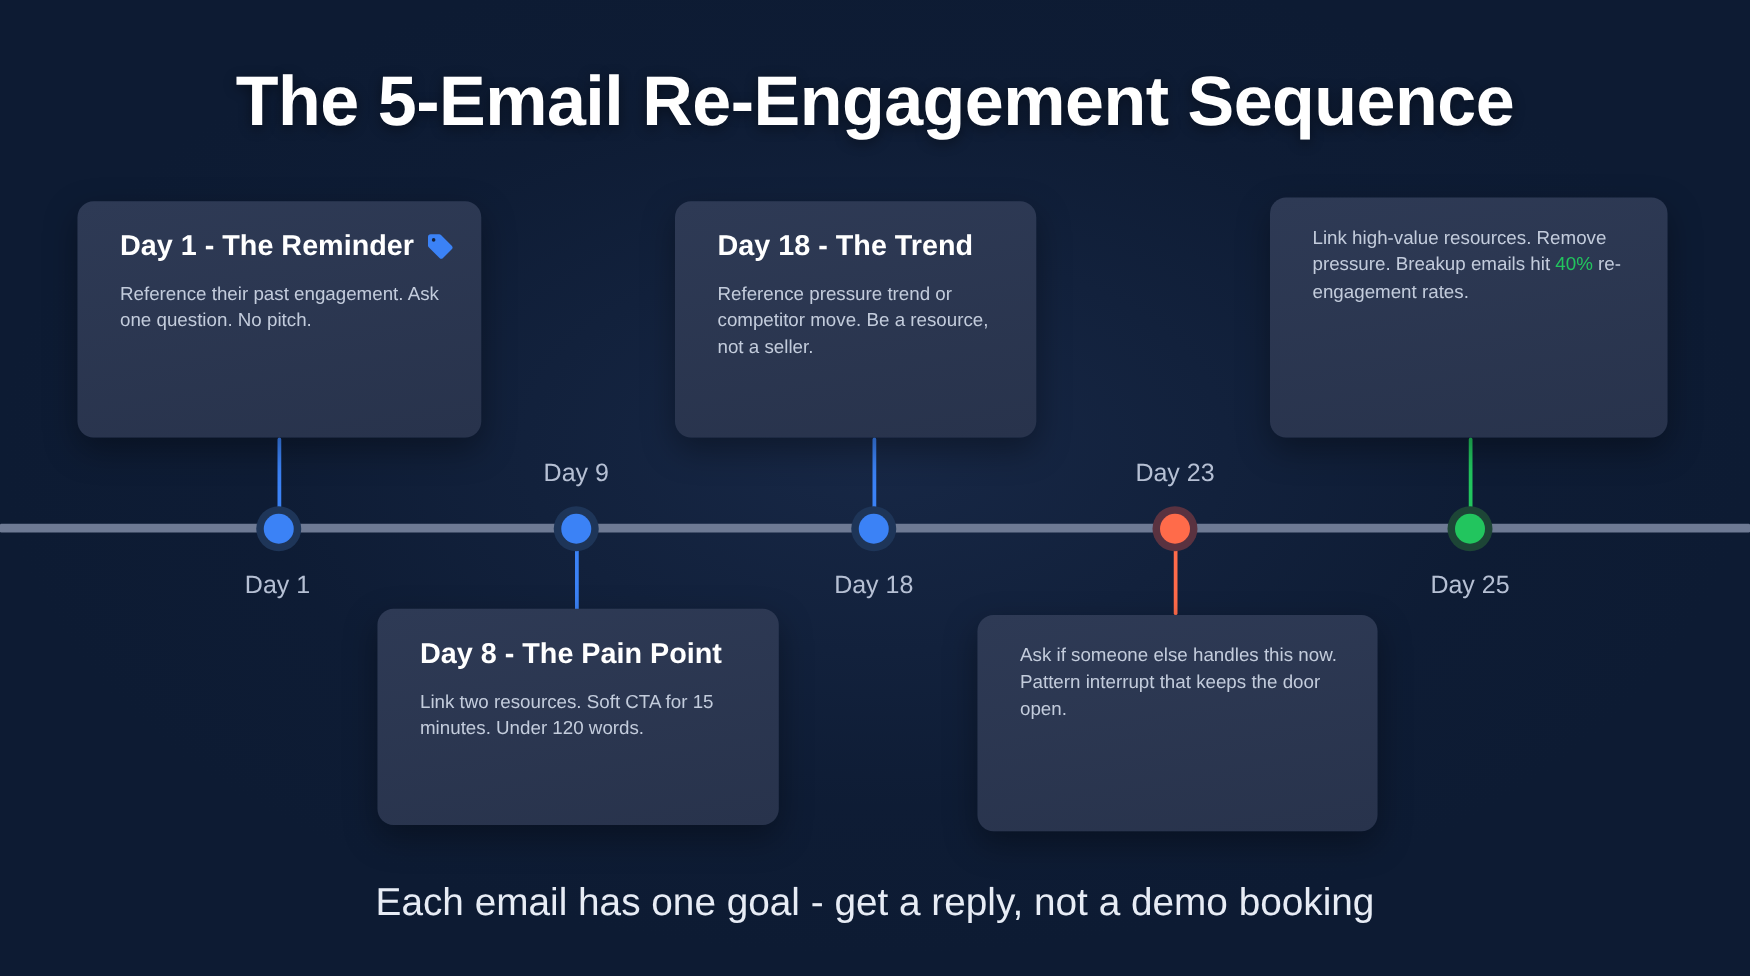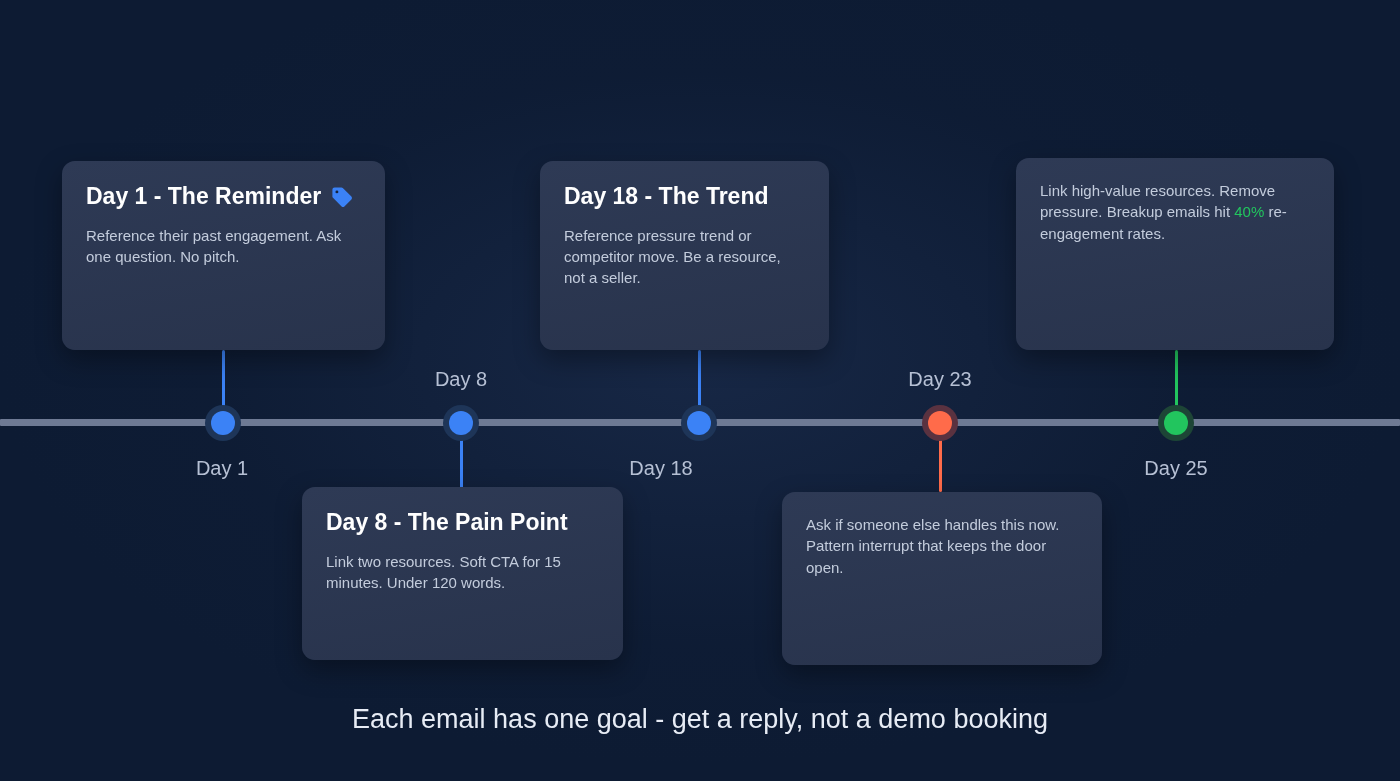--- a/index.html
+++ b/index.html
@@ -74,21 +74,21 @@
     white-space:nowrap;
     text-align:center;
   }
 
   
   .card{
     position:absolute;
     background:linear-gradient(170deg,#2e3a55 0%,#28334c 100%);
     border-radius:13px;
     box-shadow:0 10px 26px rgba(0,0,0,0.34);
-    padding:22px 24px 24px 24px;
+    padding:22px 24px 24px 34px;
   }
   .card-title{
     font-size:23px;
     font-weight:bold;
     color:#ffffff;
     line-height:1.2;
     margin-bottom:14px;
     white-space:nowrap;
     display:flex;
     align-items:center;
@@ -102,32 +102,33 @@
   .hl{ font-weight:normal; }
 
   
   .tag-icon{ display:inline-block; width:24px; height:24px; flex:0 0 auto; }
 
   
   .footer{
     position:absolute;
     top:704px; left:0; width:1400px;
     text-align:center;
-    font-size:27px;
+    font-size:31px;
     color:#e7ecf5;
     white-space:nowrap;
   }
 </style>
 </head>
 <body>
 
 <div class="bg-glow"></div>
 
 <div class="stage">
 
+  <div class="title">The 5-Email Re-Engagement Sequence</div>
 
   <div class="axis"></div>
 
   <div class="connector" style="left:222px; top:350px; height:62px; background:#3b82f6;"></div>
   <div class="connector" style="left:460px; top:430px; height:62px; background:#3b82f6;"></div>
   <div class="connector" style="left:698px; top:350px; height:62px; background:#3b82f6;"></div>
   <div class="connector" style="left:939px; top:430px; height:62px; background:#ff6b4a;"></div>
   <div class="connector" style="left:1175px; top:350px; height:62px; background:#22c55e;"></div>
 
   <div class="dot" style="left:205px; top:405px; background:#1e3558;">
@@ -140,22 +141,22 @@
     <div class="core" style="background:#3b82f6;"></div>
   </div>
   <div class="dot" style="left:922px; top:405px; background:#5a3240;">
     <div class="core" style="background:#ff6b4a;"></div>
   </div>
   <div class="dot" style="left:1158px; top:405px; background:#1d4536;">
     <div class="core" style="background:#22c55e;"></div>
   </div>
 
   <div class="tick-label" style="left:152px; top:457px; width:140px;">Day 1</div>
-  <div class="tick-label" style="left:391px; top:368px; width:140px;">Day 8</div>
-  <div class="tick-label" style="left:591px; top:457px; width:140px;">Day 18</div>
+  <div class="tick-label" style="left:391px; top:368px; width:140px;">Day 9</div>
+  <div class="tick-label" style="left:629px; top:457px; width:140px;">Day 18</div>
   <div class="tick-label" style="left:870px; top:368px; width:140px;">Day 23</div>
   <div class="tick-label" style="left:1106px; top:457px; width:140px;">Day 25</div>
 
   <div class="card" style="left:62px; top:161px; width:323px; height:189px;">
     <div class="card-title">
       <span>Day 1 - The Reminder</span>
       <span class="tag-icon">
         <svg viewBox="0 0 24 24" width="24" height="24" aria-hidden="true">
           <path d="M21.4 11.6 12.8 3a2 2 0 0 0-1.4-.6H4.6A2.2 2.2 0 0 0 2.4 4.6v6.8c0 .5.2 1 .6 1.4l8.6 8.6a2 2 0 0 0 2.8 0l7-7a2 2 0 0 0 0-2.8z" fill="#3b82f6"></path>
           <circle cx="6.9" cy="6.9" r="1.45" fill="#16233c"></circle>

